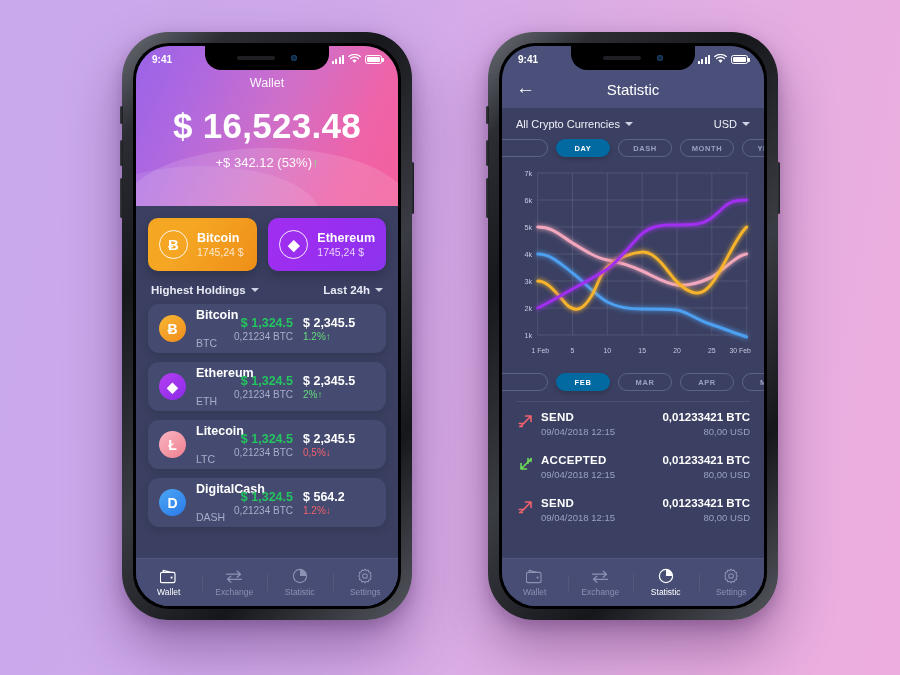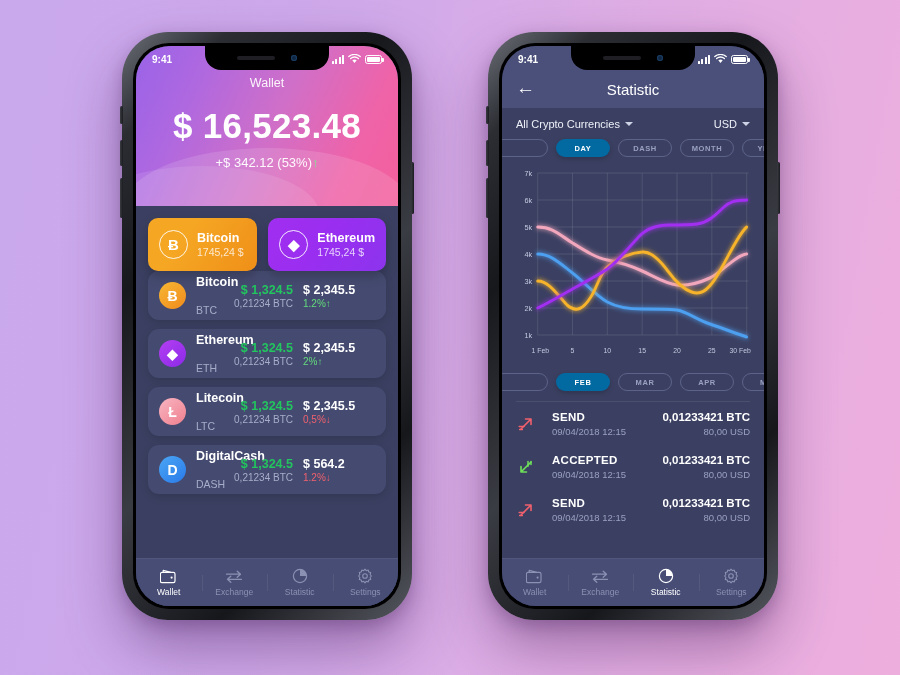--- a/index.html
+++ b/index.html
@@ -147,21 +147,21 @@
   .pill.on { background: #0369a1; border-color: transparent; color:#fff; box-shadow: 0 2px 5px rgba(0,0,0,.2); }
 
   .chart-wrap { flex: none; height: 212px; padding: 6px 10px 0 10px; position: relative; }
   .chart-wrap svg { display:block; width:100%; height: 100%; }
 
   .months { flex:none; padding: 4px 14px 0 14px; }
   .m-row { display:flex; gap: 8px; margin-left: -22px; }
 
   .tx-list { flex: 1; padding: 0 14px; overflow: hidden; position: relative; }
   .tx-sep { height:1px; background: rgba(255,255,255,.08); margin: 10px 0 0 0; }
-  .tx { display:flex; align-items:center; gap: 16px; padding: 9px 0 8px 0; }
+  .tx { display:flex; align-items:flex-start; gap: 5px; padding: 9px 0 8px 0; }
   .tx-l { flex:1; }
   .tx-l .t { color:#fff; font-size: 11.5px; font-weight:bold; letter-spacing:.3px;}
   .tx-l .d { color:#9aa0c0; font-size: 9.5px; margin-top: 3px; }
   .tx-r { text-align:right; }
   .tx-r .t { color:#fff; font-size: 11.5px; font-weight:bold; }
   .tx-r .d { color:#9aa0c0; font-size: 9.5px; margin-top: 3px; }
   .fade { position:absolute; left:0; right:0; bottom:0; height: 26px;
           background: linear-gradient(to bottom, rgba(59,64,98,0), #3b4062); }
 </style>
 </head>
@@ -224,20 +224,30 @@
             </div>
             <div class="cc eth">
               <span class="cc-ring">◆</span>
               <span class="cc-txt">
                 <span class="n" style="display:block">Ethereum</span>
                 <span class="p" style="display:block">1745,24 $</span>
               </span>
             </div>
           </div>
 
+          <div class="filter-row">
+            <span class="filt">
+              <span>Highest Holdings</span>
+              <i class="caret"></i>
+            </span>
+            <span class="filt">
+              <span>Last 24h</span>
+              <i class="caret"></i>
+            </span>
+          </div>
 
           <div>
             <div class="coin-row">
               <span class="coin-ic ic-btc">Ƀ</span>
               <span class="coin-name">
                 <span class="n" style="display:block">Bitcoin</span>
                 <span class="s" style="display:block">BTC</span>
               </span>
               <span class="coin-mid">
                 <span class="a" style="display:block">$ 1,324.5</span>

